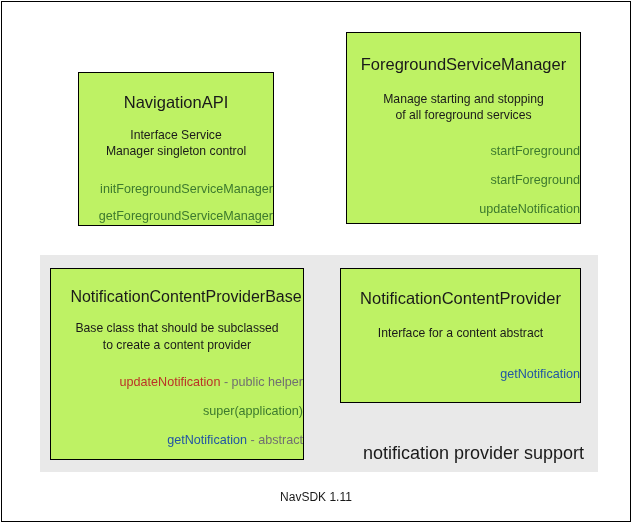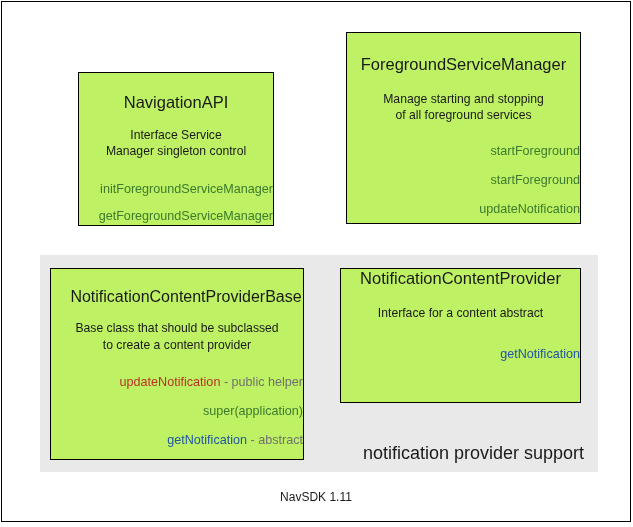--- a/index.html
+++ b/index.html
@@ -109,21 +109,21 @@
     left: 48px;  top: 266px; width: 254px; height: 192px;
   }
   #box-notification-content-provider-base .box-title   { margin-top: 18px; font-size: 16px; padding-left: 18px; }
   #box-notification-content-provider-base .box-desc    { margin-top: 14px; }
   #box-notification-content-provider-base .member-list { margin-top: 22px; padding-left: 22px; }
   #box-notification-content-provider-base .member      { margin-bottom: 14px; }
 
   #box-notification-content-provider {
     left: 338px; top: 266px; width: 241px; height: 135px;
   }
-  #box-notification-content-provider .box-title   { }
+  #box-notification-content-provider .box-title   { margin-top: 20px; }
   #box-notification-content-provider .box-desc    { margin-top: 16px; }
   #box-notification-content-provider .member-list { margin-top: 26px; padding-left: 20px; }
 
   
   #footer-caption {
     position: absolute;
     left: 0;
     right: 0;
     top: 488px;
     text-align: center;

